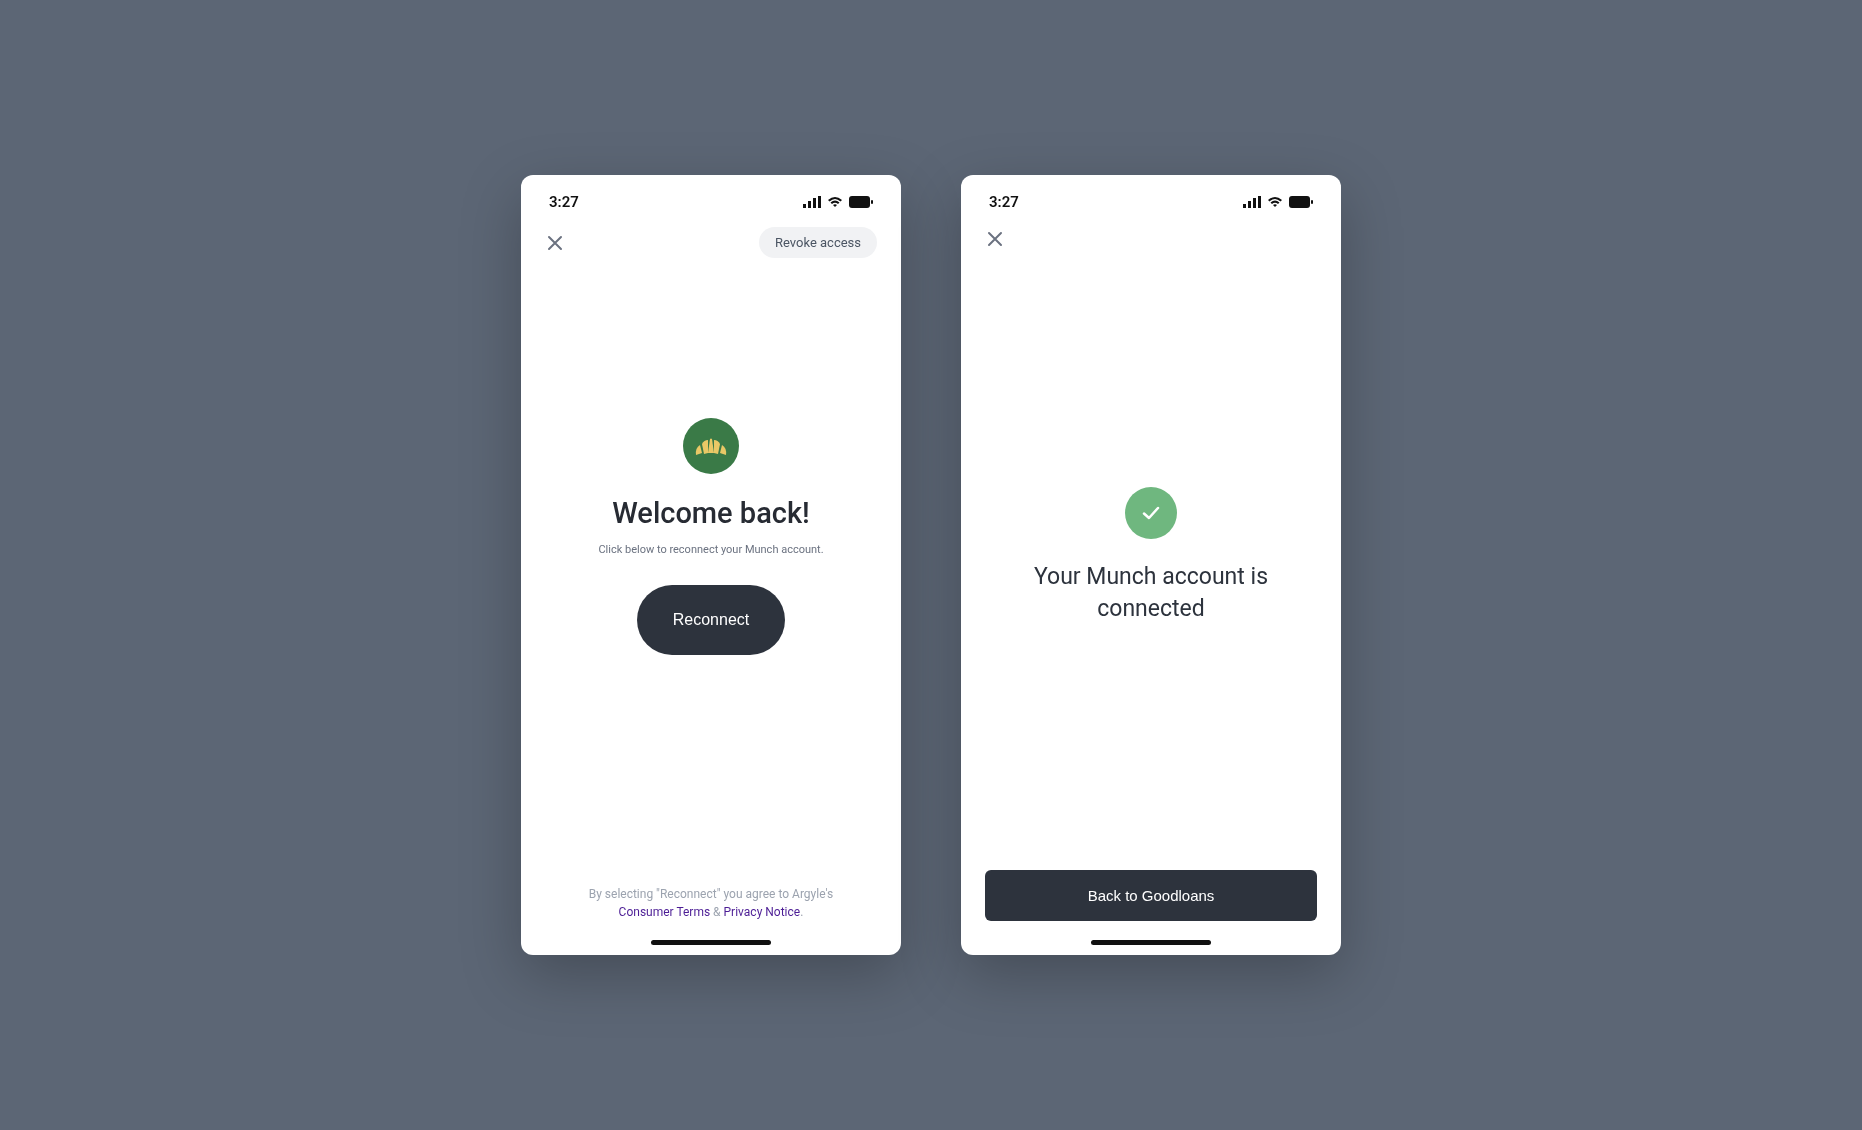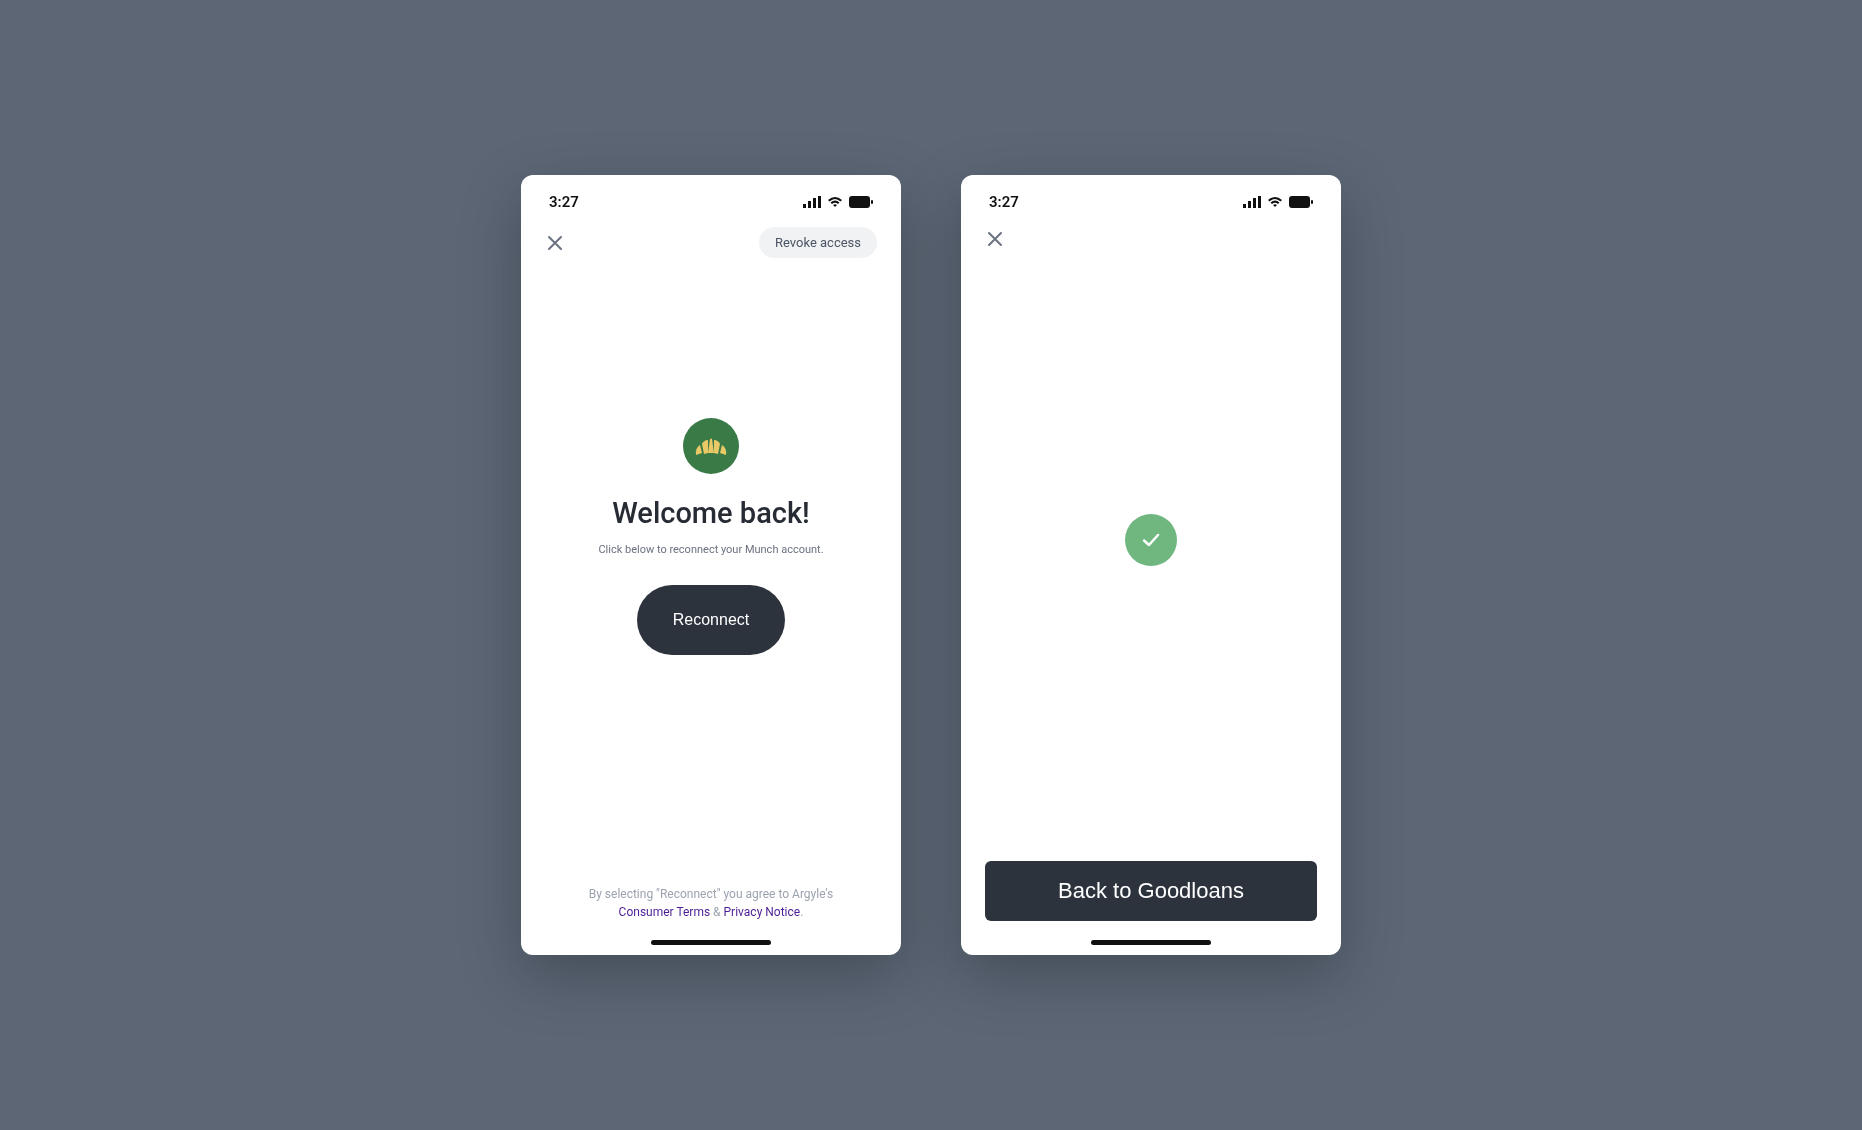--- a/index.html
+++ b/index.html
@@ -157,21 +157,21 @@
     font-weight: 400;
   }
   .bottom-bar-btn {
     background: #2d333d;
     color: #fff;
     border: none;
     border-radius: 6px;
     width: calc(100% - 48px);
     margin: 0 24px 34px 24px;
     padding: 17px 18px;
-    font-size: 22px;
+    font-size: 15px;
     cursor: pointer;
   }
 </style>
 </head>
 <body>
 
 <div class="phone">
   <div class="status-bar">
     <span>3:27</span>
     <div class="status-icons">
@@ -248,17 +248,18 @@
     <span></span>
   </div>
 
   <div class="content">
     <div class="screen2-mid">
       <div class="check-circle">
         <svg width="26" height="26" viewBox="0 0 26 26">
             <path d="M6 13.5 L11 18 L20 8" stroke="#fff" stroke-width="2.5" fill="none" stroke-linecap="round" stroke-linejoin="round"></path>
           </svg>
       </div>
+      <div class="success-text">Your Munch account is connected</div>
     </div>
   </div>
   <button class="bottom-bar-btn">Back to Goodloans</button>
   <div class="home-indicator"></div>
 </div>
 
 </body></html>

